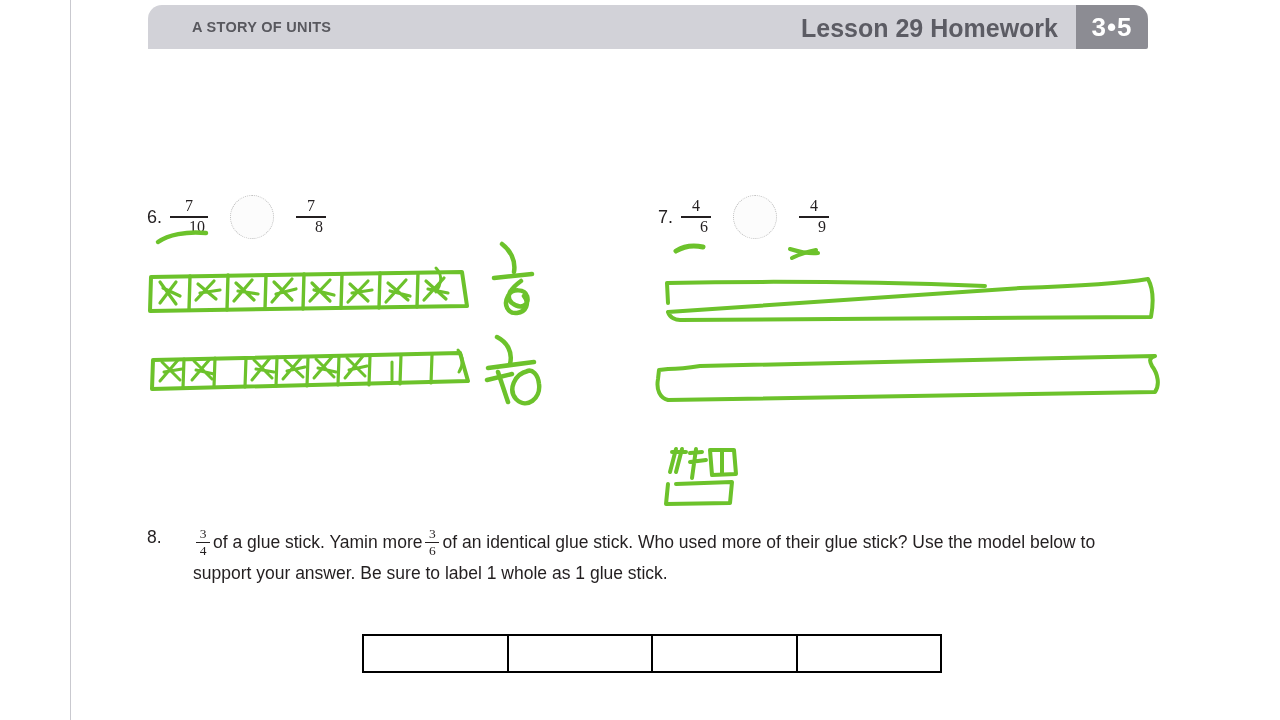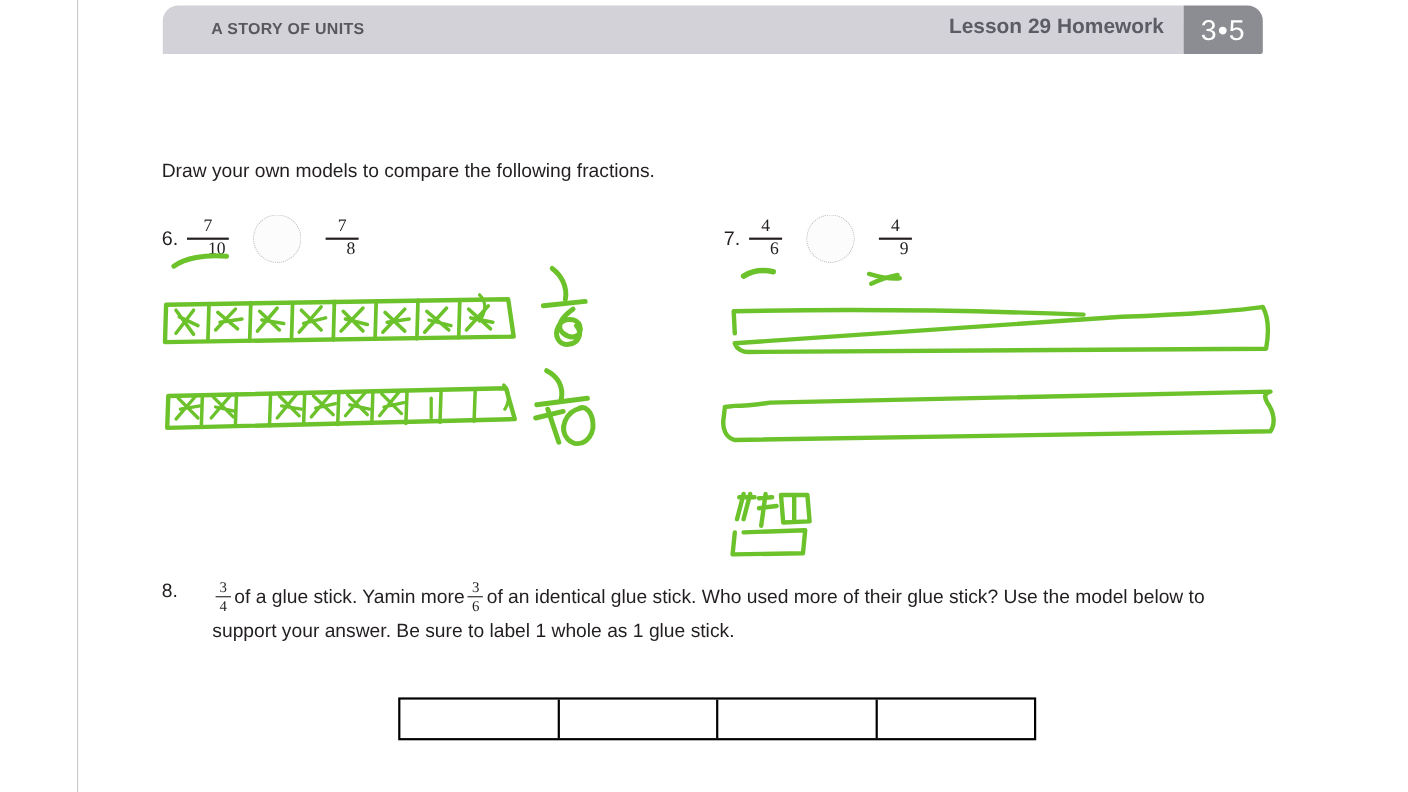--- a/index.html
+++ b/index.html
@@ -36,35 +36,35 @@
     position: absolute;
     left: 44px; top: 14px;
     font-size: 14.5px;
     font-weight: bold;
     letter-spacing: .3px;
     color: #58585e;
   }
   .header-right {
     position: absolute;
     right: 18px; top: 9px;
-    font-size: 19px;
+    font-size: 25px;
     font-weight: bold;
     color: #5c5c64;
     white-space: nowrap;
   }
   .header-badge {
     position: absolute;
     left: 1076px; top: 5px;
     width: 72px; height: 44px;
     background: #8c8c93;
     border-top-right-radius: 14px;
     border-bottom-right-radius: 2px;
     color: #ffffff;
     font-size: 26px;
-    font-weight: normal;
+    font-weight: bold;
     display: flex;
     align-items: center;
     justify-content: center;
     letter-spacing: 1px;
   }
 
   
   .instruction {
     position: absolute;
     left: 147px; top: 145px;
@@ -169,21 +169,20 @@
 <div id="page">
 
   <div class="page-rule"></div>
 
   <div class="header-band">
     <div class="header-left">A STORY OF UNITS</div>
     <div class="header-right">Lesson 29 Homework</div>
   </div>
   <div class="header-badge">3•5</div>
 
-  <div class="instruction">Draw your own models to compare the following fractions.</div>
 
   <div class="problem" style="left:147px; top:195px;">
     <span class="prob-num">6.</span>
     <span class="frac">
       <span class="num">7</span>
       <span class="bar"></span>
       <span class="den">10</span>
     </span>
     <span class="compare-circle"></span>
     <span class="frac">

